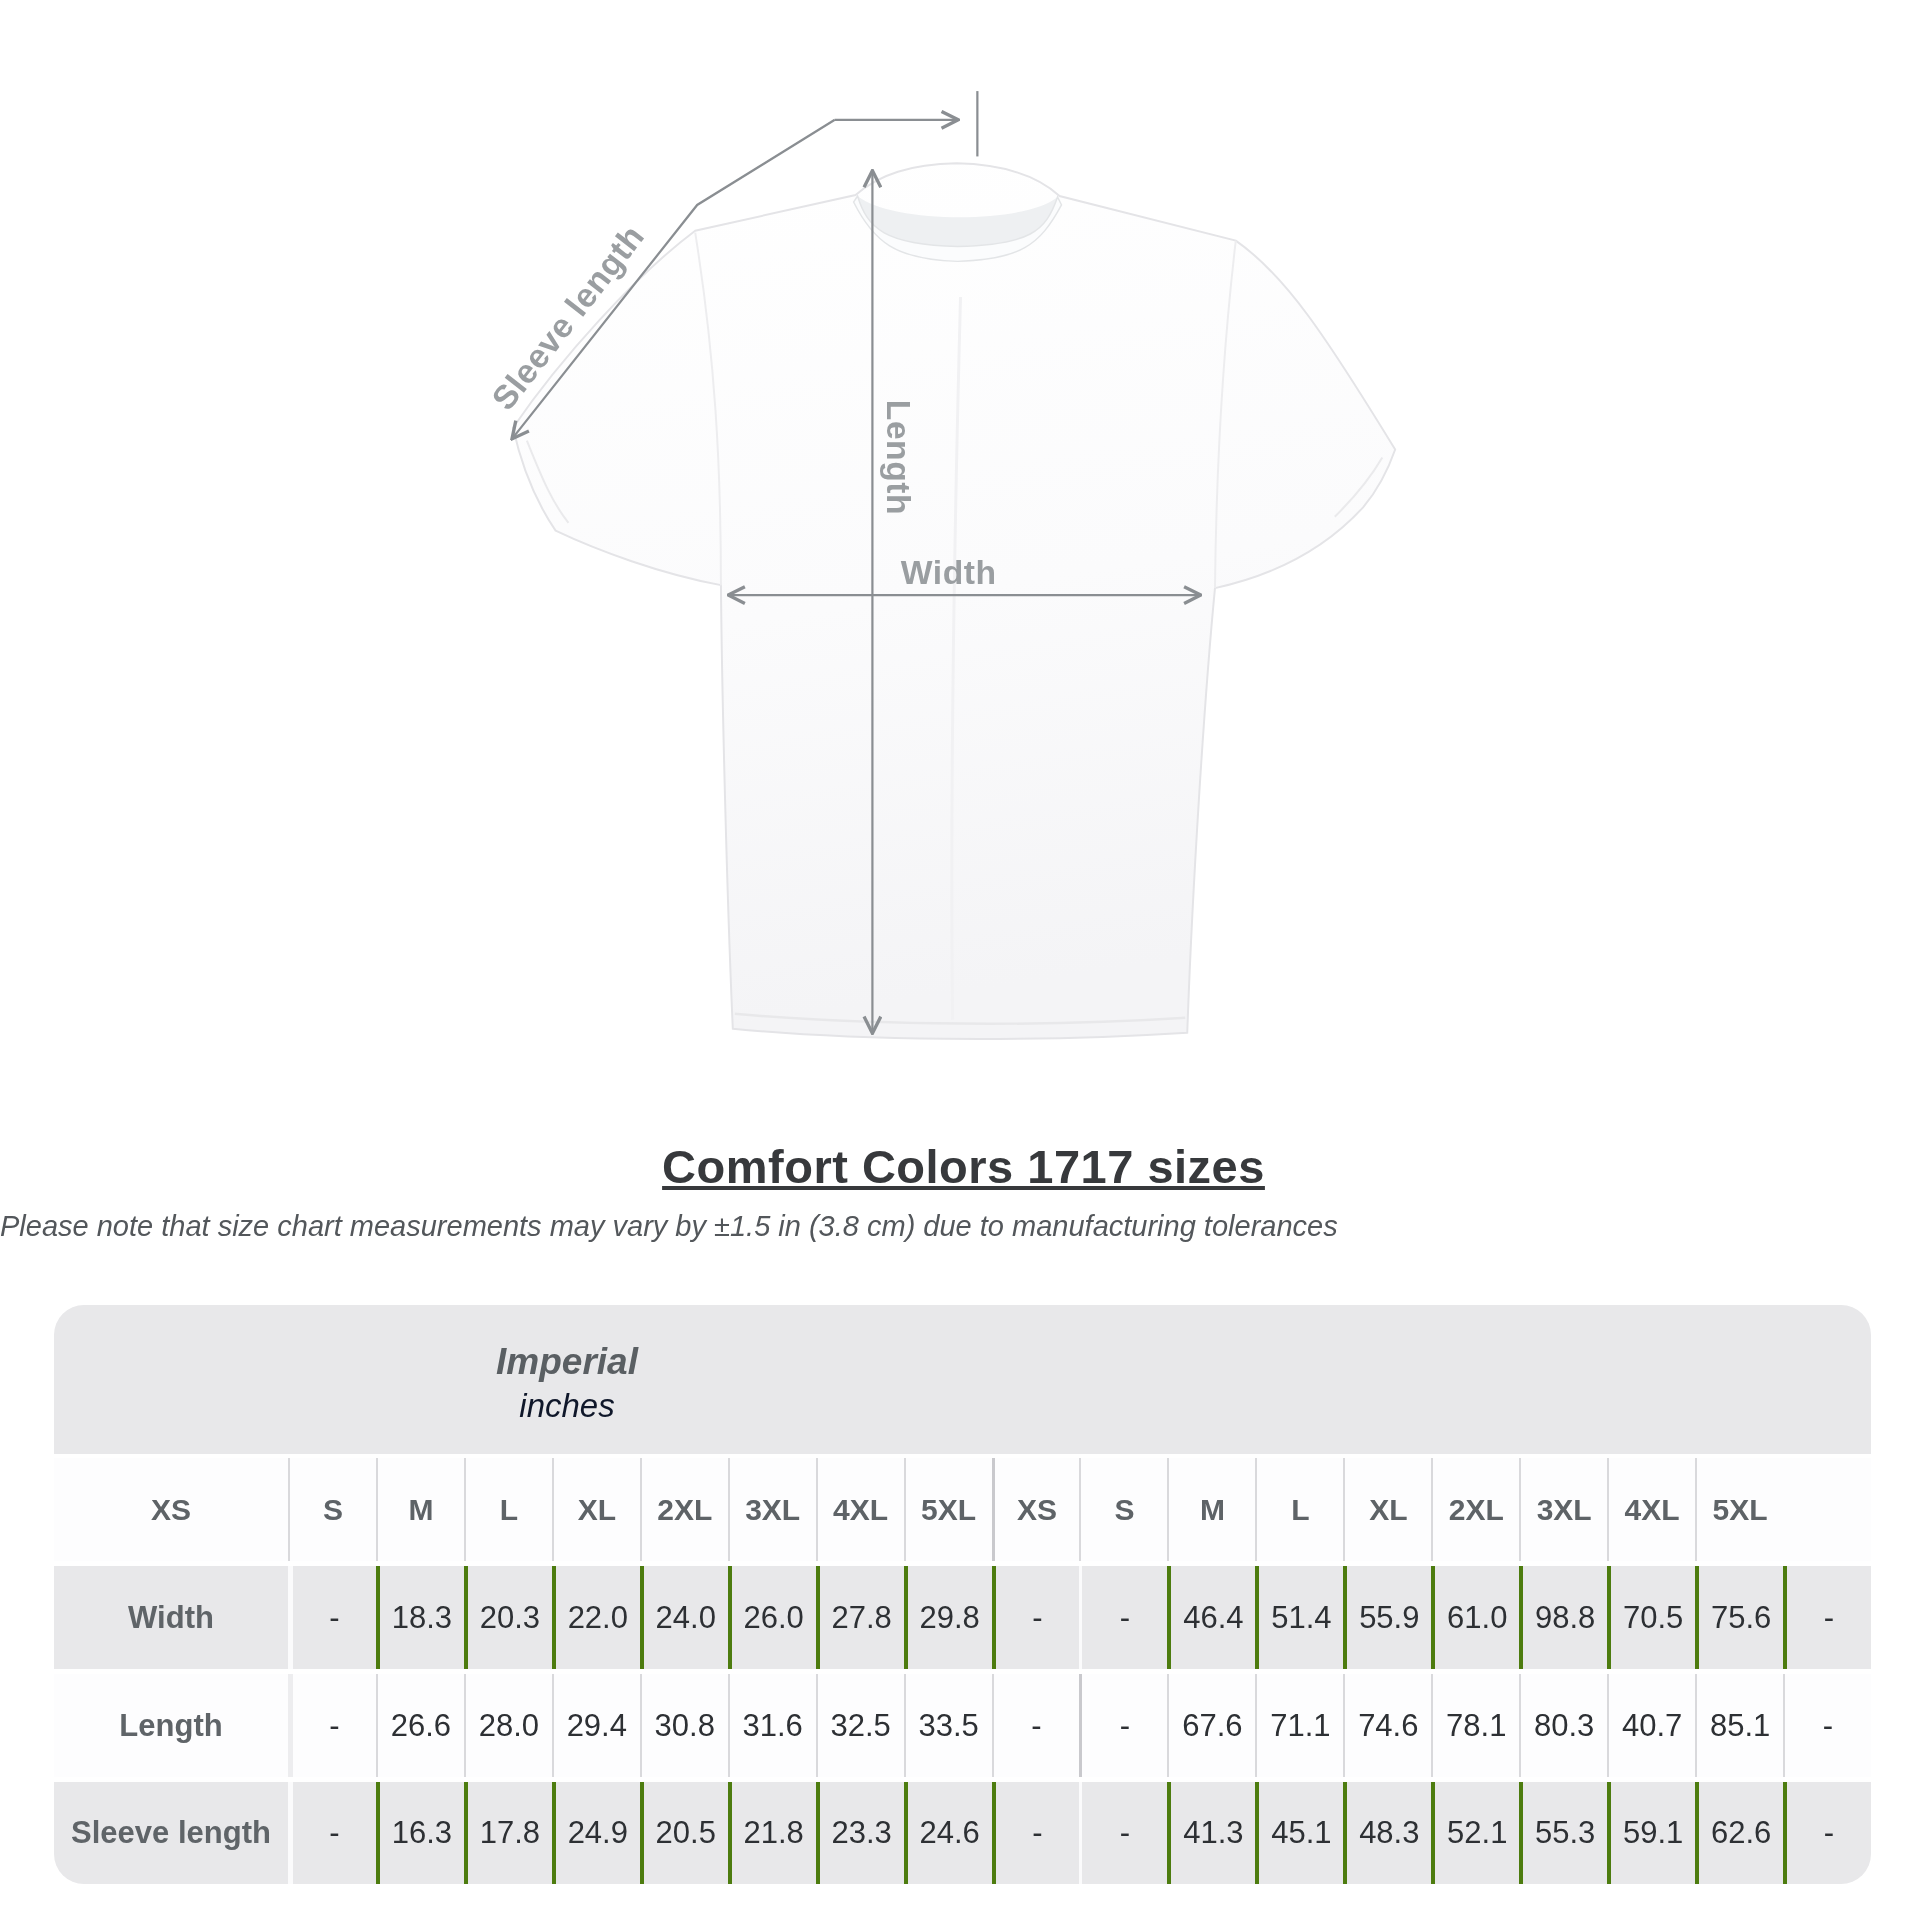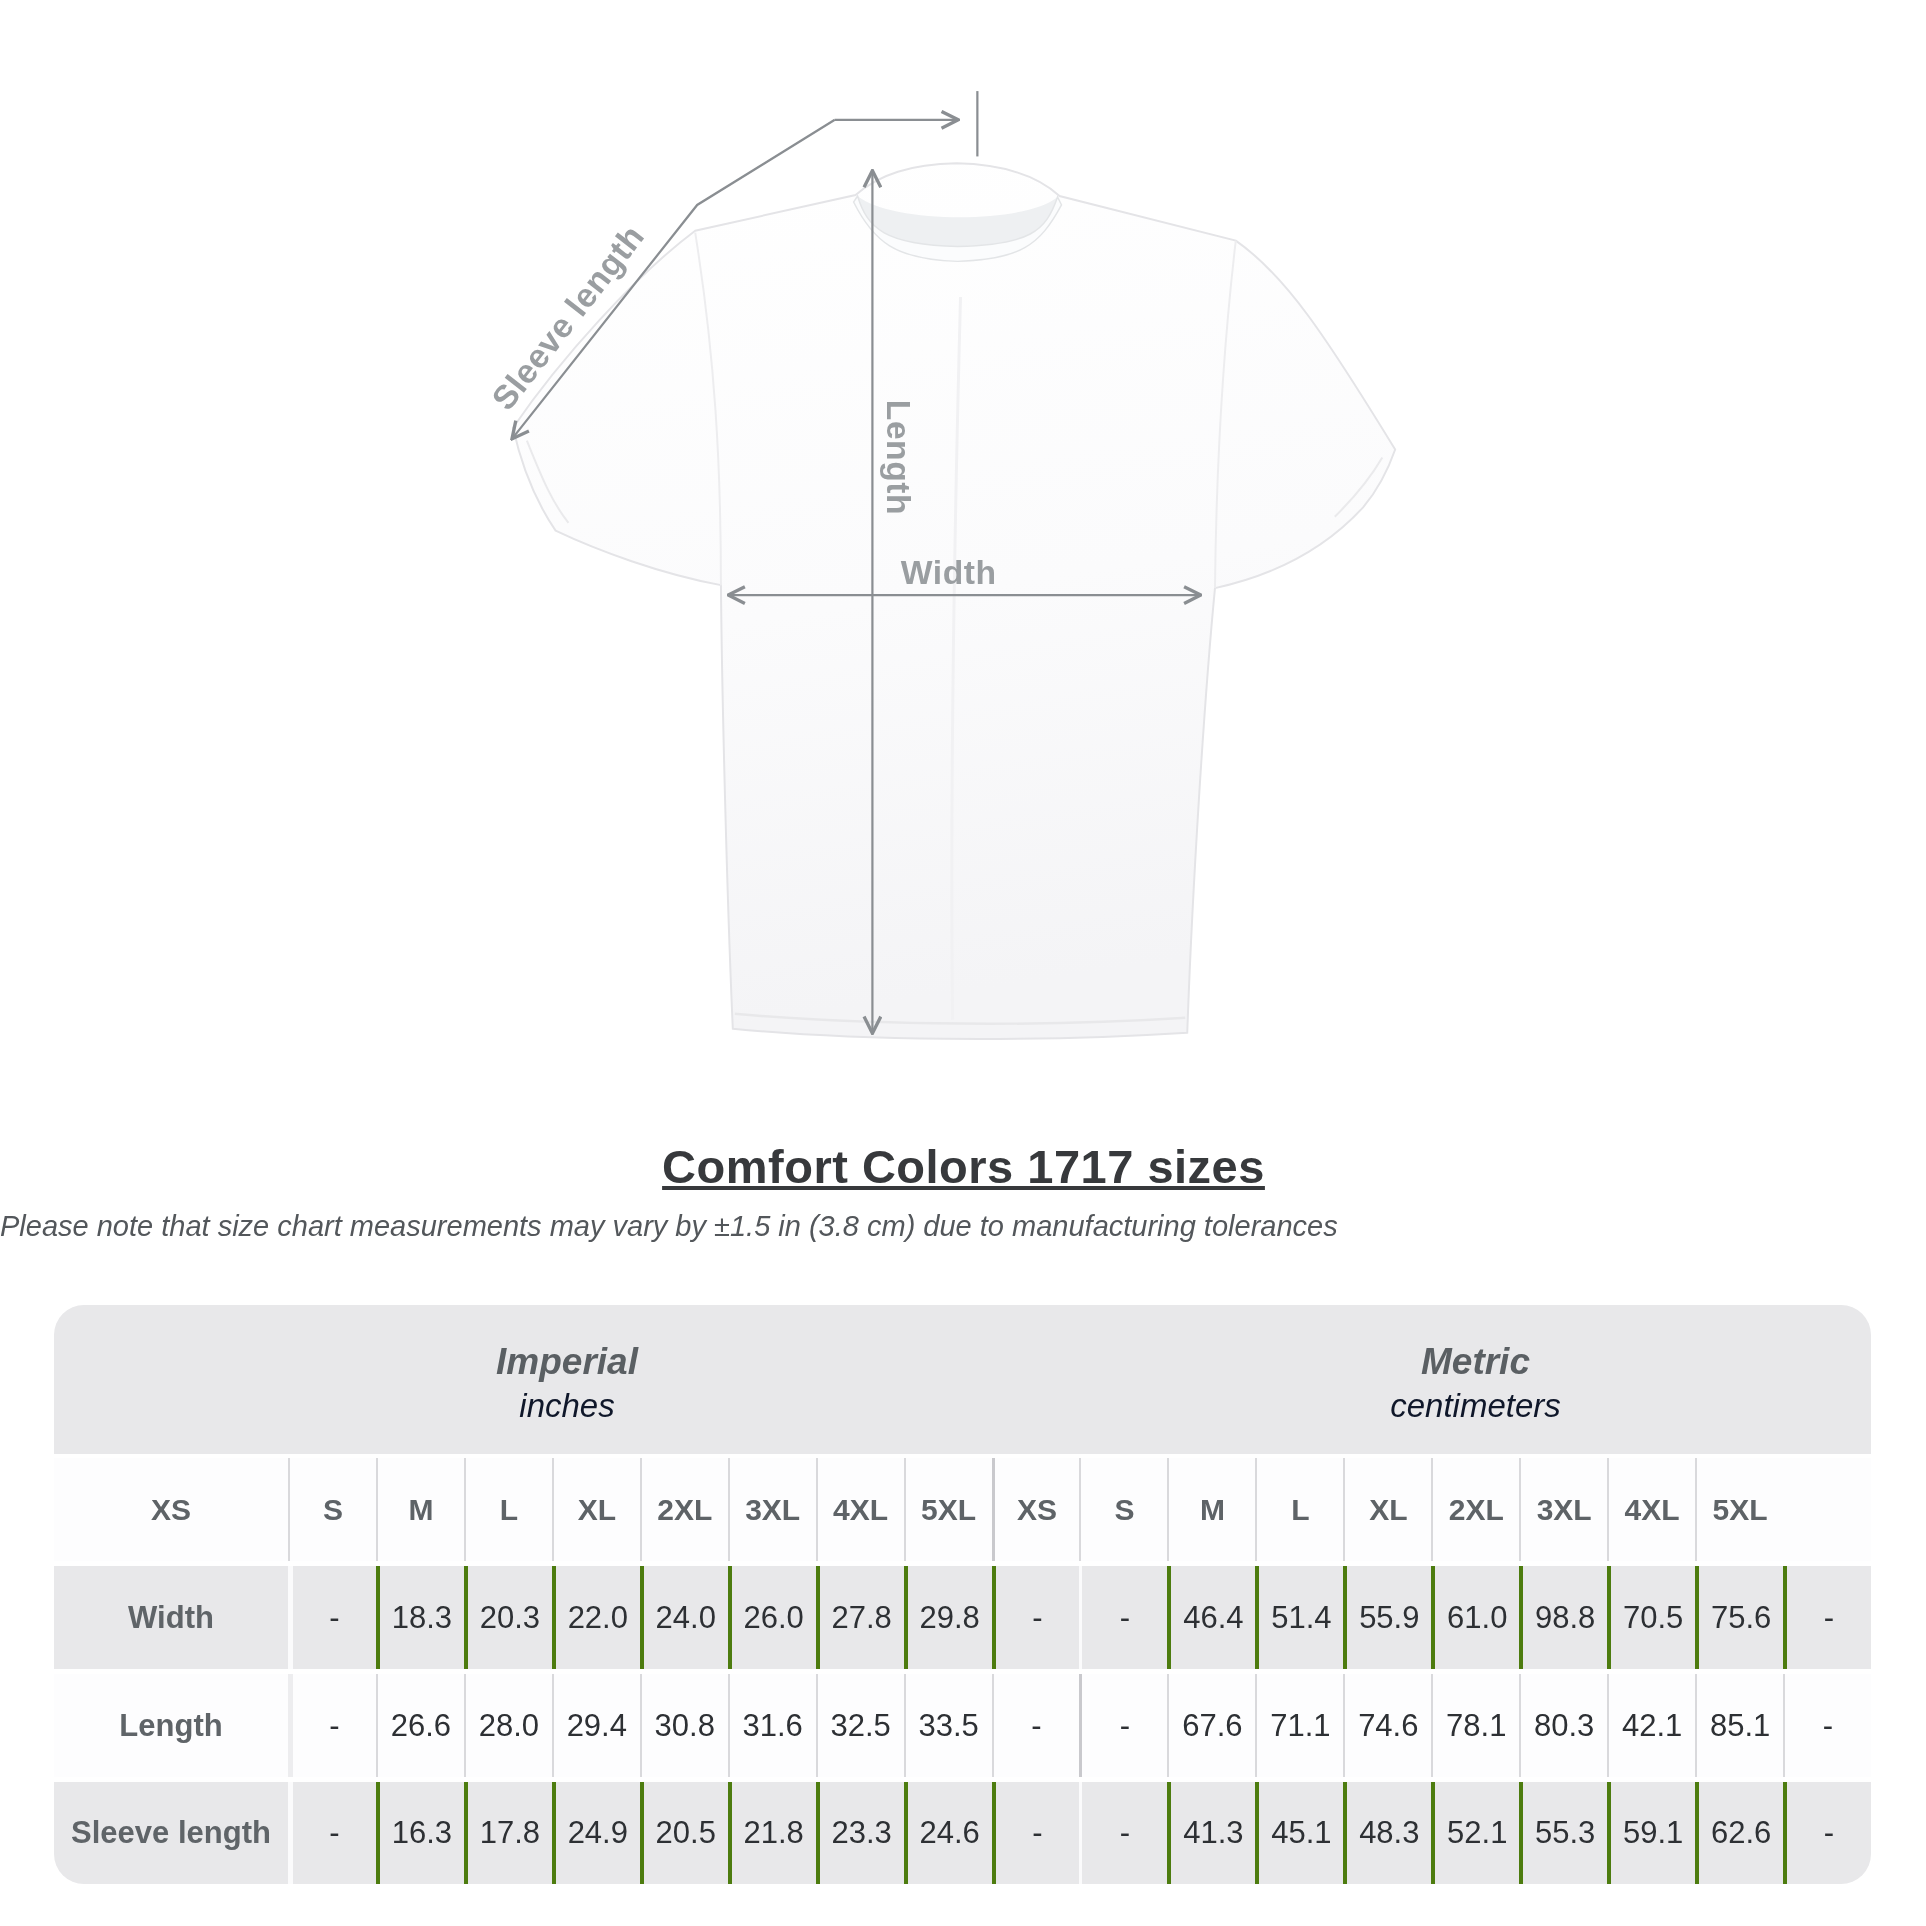--- a/index.html
+++ b/index.html
@@ -109,24 +109,20 @@
 
 <div id="title">Comfort Colors 1717 sizes</div>
 <div id="subtitle">Please note that size chart measurements may vary by ±1.5 in (3.8 cm) due to manufacturing tolerances</div>
 
 <div id="panel">
 
   <div class="unit-row">
     <div class="unit-group">
       <div class="unit-name">Imperial</div>
       <div class="unit-sub">inches</div>
-    </div>
-    <div class="unit-group">
-      <div class="unit-name">Metric</div>
-      <div class="unit-sub">centimeters</div>
     </div>
   </div>
 
   <div class="grid-row row-white hdr">
     <div class="cell after-label">XS</div>
     <div class="cell">S</div>
     <div class="cell">M</div>
     <div class="cell">L</div>
     <div class="cell">XL</div>
     <div class="cell">2XL</div>
@@ -176,21 +172,21 @@
     <div class="cell">31.6</div>
     <div class="cell">32.5</div>
     <div class="cell">33.5</div>
     <div class="cell">-</div>
     <div class="cell metric-start">-</div>
     <div class="cell">67.6</div>
     <div class="cell">71.1</div>
     <div class="cell">74.6</div>
     <div class="cell">78.1</div>
     <div class="cell">80.3</div>
-    <div class="cell">42.1</div>
+    <div class="cell">40.7</div>
     <div class="cell">85.1</div>
     <div class="cell">-</div>
   </div>
 
   <div class="grid-row row-gray last">
     <div class="cell label-cell">Sleeve length</div>
     <div class="cell after-label">-</div>
     <div class="cell">16.3</div>
     <div class="cell">17.8</div>
     <div class="cell">24.9</div>

